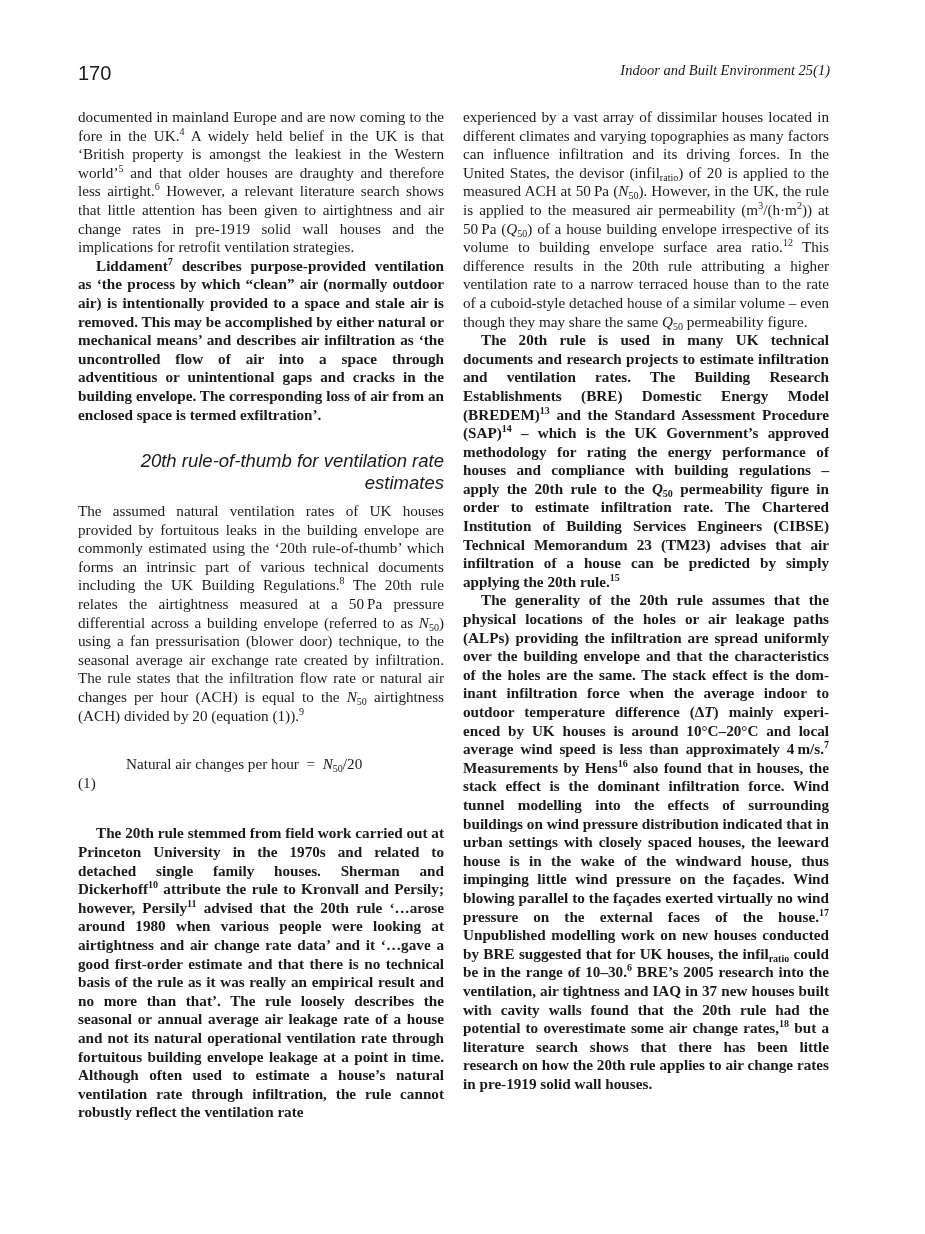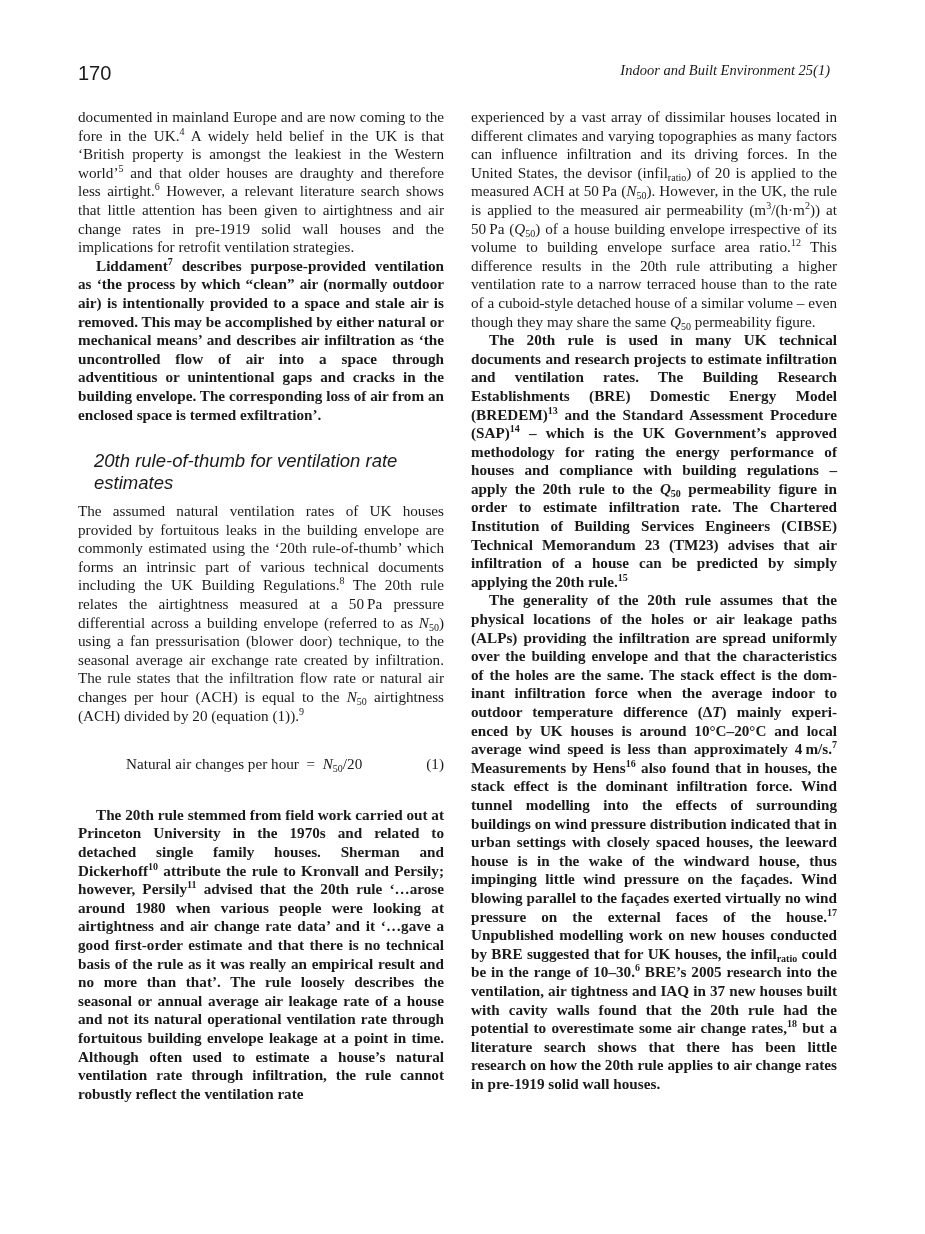--- a/index.html
+++ b/index.html
@@ -1,26 +1,26 @@
 <!DOCTYPE html>
 <html><head>
 <meta charset="utf-8">
 <style>
   html, body { margin: 0; padding: 0; background: #ffffff; }
   body { width: 925px; height: 1234px; position: relative; overflow: hidden; color: #1a1a1a; }
   .header-num { position: absolute; left: 78px; top: 62px; font-family: "Liberation Sans", sans-serif; font-size: 20px; }
   .header-journal { position: absolute; right: 95px; top: 62px; font-family: Liberation Serif, serif; font-size: 14.5px; font-style: italic; }
   .col { position: absolute; top: 108px; width: 366px; font-family: "Liberation Serif", serif; font-size: 15.2px; line-height: 18.6px; text-align: justify; hyphens: manual; }
   .col-left { left: 78px; }
-  .col-right { left: 463px; margin-left: 8px; }
+  .col-right { left: 463px; }
   .col p { margin: 0; }
   .col p.indent { text-indent: 18px; font-weight: bold; }
   .col p.noindent { text-indent: 0; }
-  .heading { font-family: "Liberation Sans", sans-serif; font-style: italic; font-size: 18.5px; line-height: 22px; text-align: left; margin: 26px 0 8px 16px; font-weight: normal; }
-  .equation { display: flex; justify-content: space-between; margin: 30px 0 32px 0; text-indent: 0; }
+  .heading { font-family: "Liberation Sans", sans-serif; font-style: italic; font-size: 18.5px; line-height: 22px; text-align: right; margin: 26px 0 8px 16px; font-weight: normal; }
+  .equation { display: flex; justify-content: space-between; margin: 30px 0 32px 0; text-indent: 0; flex-direction: column; }
   .equation .eq-body { padding-left: 48px; }
   sup { font-size: 10px; line-height: 0; vertical-align: 6px; }
   sub { font-size: 10px; line-height: 0; vertical-align: -3px; }
   i { font-style: italic; }
 </style>
 </head>
 <body>
 
 <div class="header-num">170</div>
 <div class="header-journal">Indoor and Built Environment 25(1)</div>

